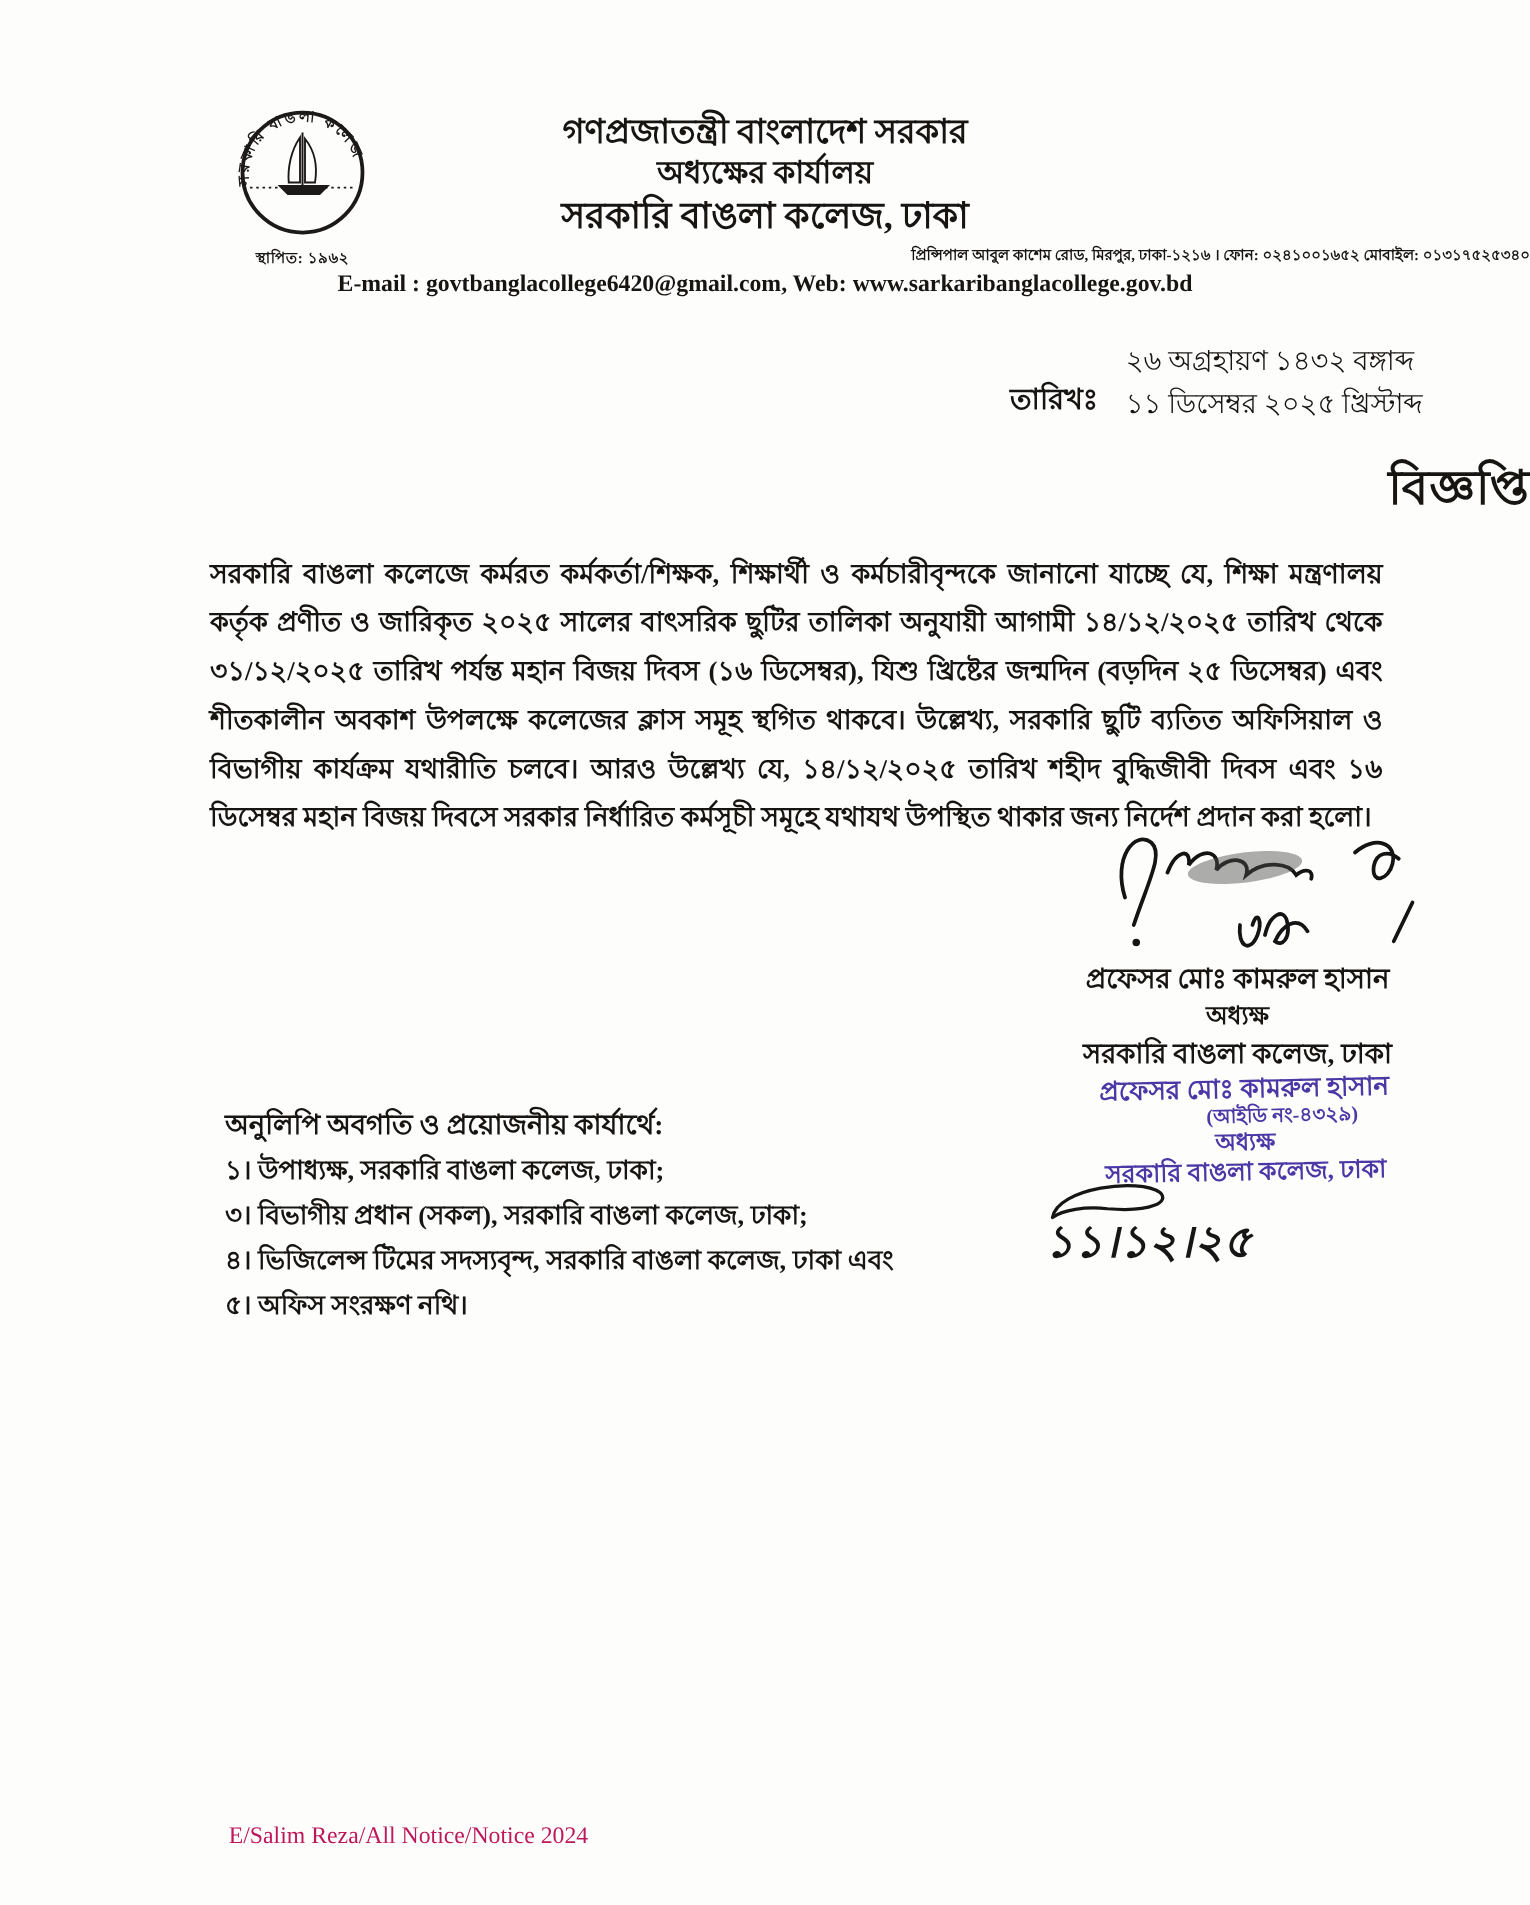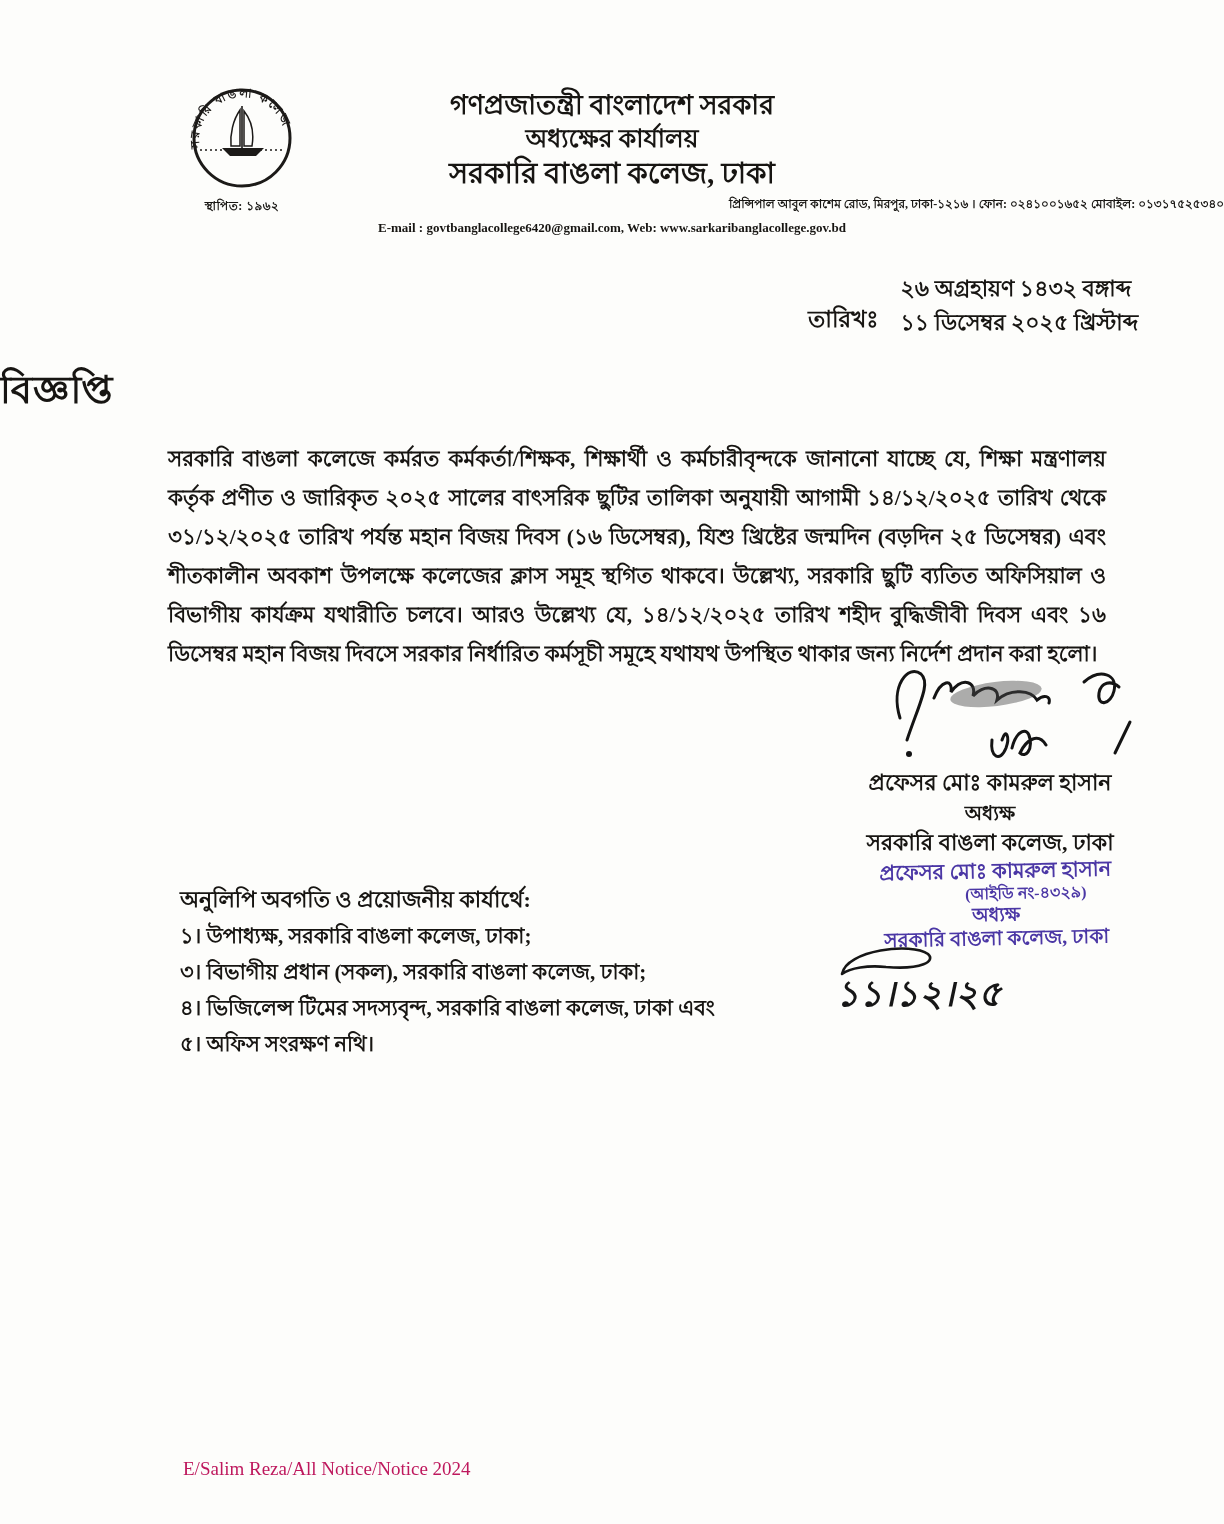--- a/index.html
+++ b/index.html
@@ -10,27 +10,27 @@
     background:#fdfdfb; color:#171512; overflow:hidden;
   }
   
   .logo { position:absolute; left:184px; top:84px; width:116px; text-align:center; }
   .logo .est { font-size:12px; font-weight:700; margin-top:1px; letter-spacing:.5px; }
   .head-center { position:absolute; left:0; top:88px; width:1224px; text-align:center; }
   .head-center .govt    { font-size:27px; font-weight:700; line-height:34px; }
   .head-center .office  { font-size:25px; font-weight:700; line-height:33px; }
   .head-center .college { font-size:29px; font-weight:700; line-height:36px; }
   .head-center .address { font-size:12px; font-weight:700; line-height:23px; margin-top:2px;text-align:right; }
-  .head-center .emailweb{ font-size:13px; font-weight:700; line-height:24px; font-family:"Liberation Serif",serif; }
+  .head-center .emailweb{ font-size:19px; font-weight:700; line-height:24px; font-family:"Liberation Serif",serif; }
   
   .date-block { position:absolute; left:808px; top:272px; display:flex; align-items:flex-end; gap:22px; }
   .date-label { font-size:23px; font-weight:700; }
-  .date-lines div { font-size:22px; font-weight:700; line-height:34px; white-space:nowrap; }
+  .date-lines div { font-size:22px; font-weight:400; line-height:34px; white-space:nowrap; }
   
-  .title { position:absolute; left:0; top:360px; width:1224px; text-align:left;
+  .title { position:absolute; left:0; top:360px; width:1224px; text-align:right;
            font-size:38px; font-weight:700; letter-spacing:1px; }
   
   .body-text {
     position:absolute; left:168px; top:440px; width:938px;
     font-size:21.5px; font-weight:600; line-height:39px; text-align:justify;
   }
   
   .signature-svg { position:absolute; left:878px; top:660px; }
   .sign-block { position:absolute; left:818px; top:768px; width:344px; text-align:center; }
   .sign-block .s-name { font-size:22px; font-weight:700; line-height:30px; }

